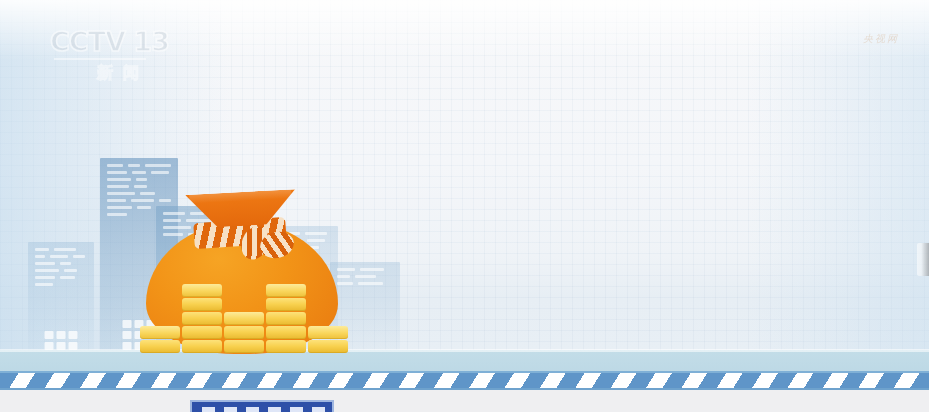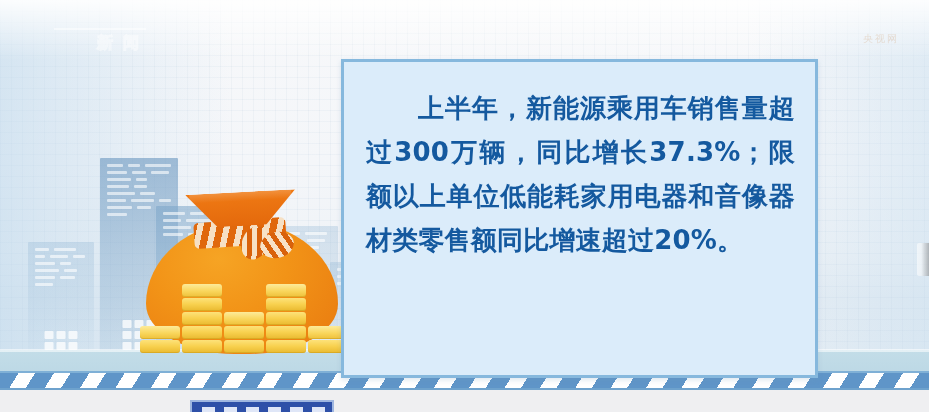--- a/index.html
+++ b/index.html
@@ -244,20 +244,21 @@
     text-shadow: 0 0 2px rgba(160,180,200,0.8);
     white-space: nowrap;
     line-height: 24px;
   }
   .wm-sub {
     font-size: 10px;
     color: #cfa37a;
     letter-spacing: 2px;
     margin-top: -2px;
     margin-right: 2px;
+    font-style: italic;
   }
 
   
   .right-chip {
     position: absolute; right: 0; top: 243px;
     width: 12px; height: 33px;
     background: linear-gradient(to right, #ffffff 0%, #fafafa 35%, #8a8a8a 100%);
     border-radius: 2px 0 0 2px;
     opacity: 0.55;
   }
@@ -435,27 +436,23 @@
 
   <div class="lower-third">
     <i style="left:10px"></i>
       <i style="left:32px"></i>
       <i style="left:54px"></i>
     <i style="left:76px"></i>
       <i style="left:98px"></i>
       <i style="left:120px"></i>
   </div>
 
-  <div class="panel">
-    <div class="panel-inner">
-      <p class="panel-text">上半年，新能源乘用车销售量超过300万辆，同比增长37.3%；限额以上单位低能耗家用电器和音像器材类零售额同比增速超过20%。</p>
-    </div>
-  </div>
 
   <div class="cctv-logo">
+    <div class="lg-main">CCTV 13</div>
     <div class="lg-rule"></div>
     <div class="lg-sub">新闻</div>
   </div>
 
   <div class="watermark">
     <div class="wm-sub">央视网</div>
   </div>
 
   <div class="right-chip"></div>
 

